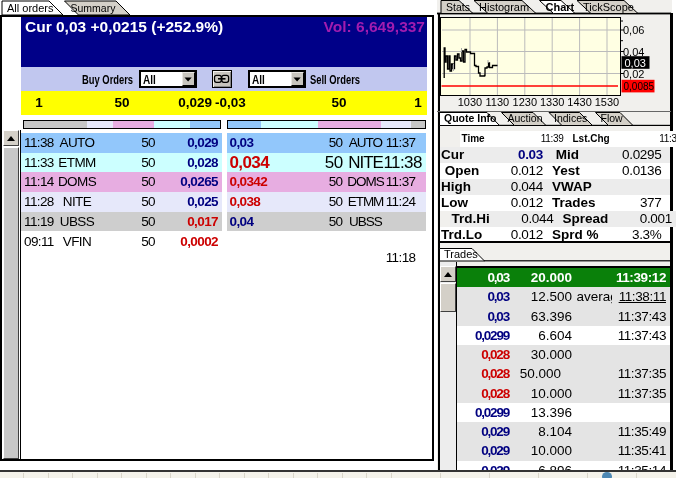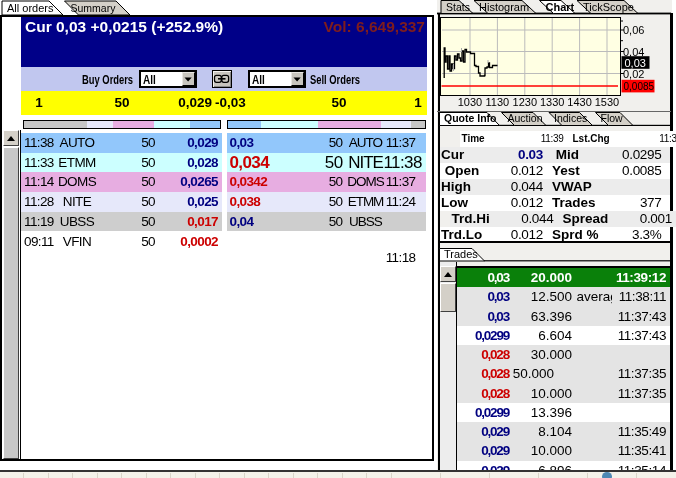--- a/index.html
+++ b/index.html
@@ -18,21 +18,21 @@
 
 <div class="abs" style="left:437px;top:0;width:235px;height:470px;background:#f1f0ed;"></div>
 
 <div class="abs" style="left:437.5px;top:13px;width:2px;height:457px;background:#000;"></div>
 <div class="abs" style="left:670px;top:13px;width:2.5px;height:457px;background:#000;"></div>
 
 <div class="abs" style="left:0px;top:15px;width:434px;height:446px;border:2px solid #000;box-sizing:border-box;background:#fff;"></div>
 
 <div class="abs" style="left:21px;top:17px;width:406px;height:50px;background:#000088;"></div>
 <div class="abs b" style="left:25px;top:18.2px;font-size:15.5px;color:#fff;">Cur 0,03 +0,0215 (+252.9%)</div>
-<div class="abs b r" style="left:300px;top:18.2px;width:125px;font-size:15.5px;color:#7f1d1d;">Vol: 6,649,337</div>
+<div class="abs b r" style="left:300px;top:18.2px;width:125px;font-size:15.5px;color:#a21caf;">Vol: 6,649,337</div>
 
 <div class="abs" style="left:21px;top:67px;width:406px;height:23.5px;background:#c1c7ef;"></div>
 <div class="abs b r" style="left:60px;top:73px;width:73px;font-size:12.5px;"><span style="display:inline-block;transform:scaleX(0.75);transform-origin:100% 50%;">Buy Orders</span></div>
 <div class="abs b" style="left:310px;top:73px;font-size:12.5px;"><span style="display:inline-block;transform:scaleX(0.75);transform-origin:0 50%;">Sell Orders</span></div>
 
 <div class="abs" style="left:139px;top:70px;width:58px;height:18px;background:#fff;border:2px solid #000;box-sizing:border-box;"></div>
 <div class="abs b" style="left:143px;top:72.5px;font-size:12.5px;"><span style="display:inline-block;transform:scaleX(0.8);transform-origin:0 50%;">All</span></div>
 <div class="abs" style="left:181.5px;top:72px;width:13.5px;height:14px;background:#c8c5be;border-right:1.5px solid #000;border-bottom:1.5px solid #000;border-top:1px solid #e8e6e2;border-left:1px solid #e8e6e2;box-sizing:border-box;"></div>
 
 <div class="abs" style="left:248px;top:70px;width:58px;height:18px;background:#fff;border:2px solid #000;box-sizing:border-box;"></div>
@@ -205,21 +205,21 @@
     <div class="abs" style="left:439.5px;top:147px;width:230.5px;height:16px;background:#ececec;font-size:13.5px;line-height:16px;">
       <span class="abs b" style="left:1.5px;">Cur</span>
       <span class="abs r" style="left:40px;width:63.5px;letter-spacing:-0.3px;"><span class="b navy">0.03</span></span>
       <span class="abs b" style="left:112.5px;">&nbsp;Mid</span>
       <span class="abs r" style="left:162px;width:60px;letter-spacing:-0.3px;">0.0295</span>
     </div>
     <div class="abs" style="left:439.5px;top:163px;width:230.5px;height:16px;background:#ffffff;font-size:13.5px;line-height:16px;">
       <span class="abs b" style="left:1.5px;">&nbsp;Open</span>
       <span class="abs r" style="left:40px;width:63.5px;letter-spacing:-0.3px;">0.012</span>
       <span class="abs b" style="left:112.5px;">Yest</span>
-      <span class="abs r" style="left:162px;width:60px;letter-spacing:-0.3px;">0.0085</span>
+      <span class="abs r" style="left:162px;width:60px;letter-spacing:-0.3px;">0.0136</span>
     </div>
     <div class="abs" style="left:439.5px;top:179px;width:230.5px;height:16px;background:#ececec;font-size:13.5px;line-height:16px;">
       <span class="abs b" style="left:1.5px;">High</span>
       <span class="abs r" style="left:40px;width:63.5px;letter-spacing:-0.3px;">0.044</span>
       <span class="abs b" style="left:112.5px;">VWAP</span>
       <span class="abs r" style="left:162px;width:60px;letter-spacing:-0.3px;"></span>
     </div>
     <div class="abs" style="left:439.5px;top:195px;width:230.5px;height:16px;background:#ffffff;font-size:13.5px;line-height:16px;">
       <span class="abs b" style="left:1.5px;">Low</span>
       <span class="abs r" style="left:40px;width:63.5px;letter-spacing:-0.3px;">0.012</span>
@@ -244,39 +244,39 @@
 <div id="trades">
     <div class="abs" style="left:457px;top:268px;width:213px;height:19.25px;background:#0a800a;font-size:13.5px;line-height:19.25px;color:#fff;font-weight:bold;letter-spacing:-0.4px;overflow:hidden;">
       <span class="abs r b " style="left:0px;width:52px;letter-spacing:-1.2px;">0,03</span>
       <span class="abs r" style="left:55px;width:60px;letter-spacing:0;">20.000</span>
       <span class="abs r" style="left:141px;width:68px;">11:39:12</span>
     </div>
     <div class="abs" style="left:457px;top:287.25px;width:213px;height:19.25px;background:#e4e4e4;font-size:13.5px;line-height:19.25px;letter-spacing:-0.4px;overflow:hidden;">
       <span class="abs r b navy" style="left:0px;width:52px;letter-spacing:-1.2px;">0,03</span>
       <span class="abs r" style="left:55px;width:60px;letter-spacing:0;">12.500</span>
       <span class="abs" style="left:119.5px;width:35px;overflow:hidden;white-space:nowrap;letter-spacing:0;">average</span>
-      <span class="abs r" style="left:141px;width:68px;">11:38:11</span>
+      <span class="abs r" style="left:141px;width:68px;text-decoration:underline;">11:38:11</span>
     </div>
     <div class="abs" style="left:457px;top:306.5px;width:213px;height:19.25px;background:#e4e4e4;font-size:13.5px;line-height:19.25px;letter-spacing:-0.4px;overflow:hidden;">
       <span class="abs r b navy" style="left:0px;width:52px;letter-spacing:-1.2px;">0,03</span>
       <span class="abs r" style="left:55px;width:60px;letter-spacing:0;">63.396</span>
       <span class="abs r" style="left:141px;width:68px;">11:37:43</span>
     </div>
     <div class="abs" style="left:457px;top:325.75px;width:213px;height:19.25px;background:#ffffff;font-size:13.5px;line-height:19.25px;letter-spacing:-0.4px;overflow:hidden;">
       <span class="abs r b navy" style="left:0px;width:52px;letter-spacing:-1.2px;">0,0299</span>
       <span class="abs r" style="left:55px;width:60px;letter-spacing:0;">6.604</span>
       <span class="abs r" style="left:141px;width:68px;">11:37:43</span>
     </div>
     <div class="abs" style="left:457px;top:345px;width:213px;height:19.25px;background:#e4e4e4;font-size:13.5px;line-height:19.25px;letter-spacing:-0.4px;overflow:hidden;">
       <span class="abs r b red" style="left:0px;width:52px;letter-spacing:-1.2px;">0,028</span>
       <span class="abs r" style="left:55px;width:60px;letter-spacing:0;">30.000</span>
     </div>
     <div class="abs" style="left:457px;top:364.25px;width:213px;height:19.25px;background:#e4e4e4;font-size:13.5px;line-height:19.25px;letter-spacing:-0.4px;overflow:hidden;">
       <span class="abs r b red" style="left:0px;width:52px;letter-spacing:-1.2px;">0,028</span>
-      <span class="abs r" style="left:37px;width:60px;letter-spacing:0;">50.000</span>
+      <span class="abs r" style="left:44px;width:60px;letter-spacing:0;">50.000</span>
       <span class="abs r" style="left:141px;width:68px;">11:37:35</span>
     </div>
     <div class="abs" style="left:457px;top:383.5px;width:213px;height:19.25px;background:#e4e4e4;font-size:13.5px;line-height:19.25px;letter-spacing:-0.4px;overflow:hidden;">
       <span class="abs r b red" style="left:0px;width:52px;letter-spacing:-1.2px;">0,028</span>
       <span class="abs r" style="left:55px;width:60px;letter-spacing:0;">10.000</span>
       <span class="abs r" style="left:141px;width:68px;">11:37:35</span>
     </div>
     <div class="abs" style="left:457px;top:402.75px;width:213px;height:19.25px;background:#ffffff;font-size:13.5px;line-height:19.25px;letter-spacing:-0.4px;overflow:hidden;">
       <span class="abs r b navy" style="left:0px;width:52px;letter-spacing:-1.2px;">0,0299</span>
       <span class="abs r" style="left:55px;width:60px;letter-spacing:0;">13.396</span>

